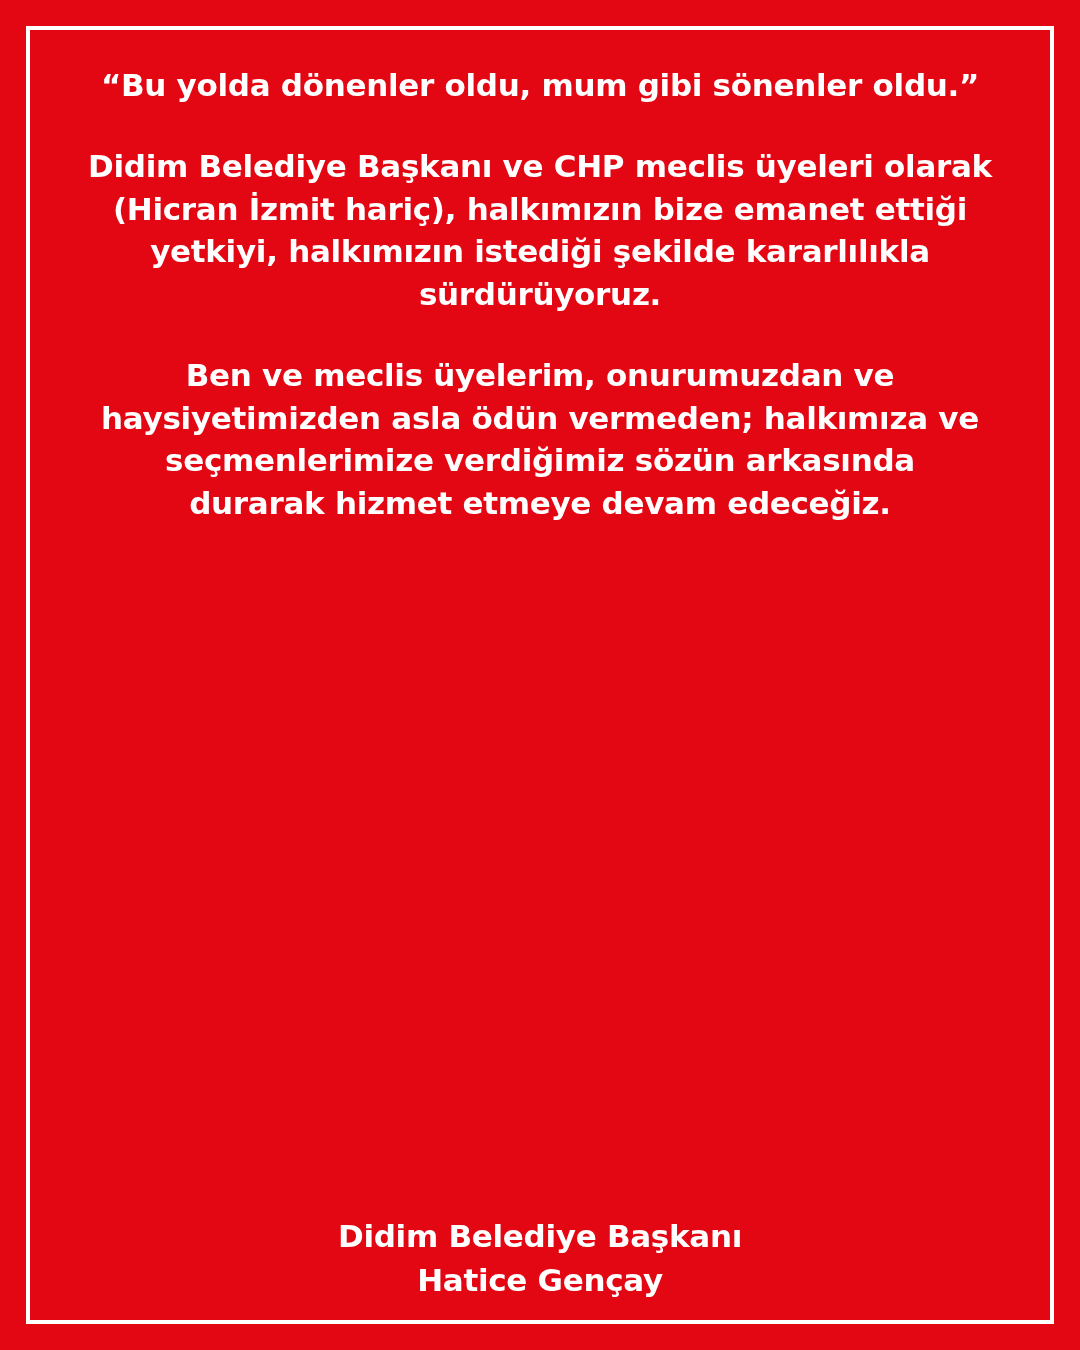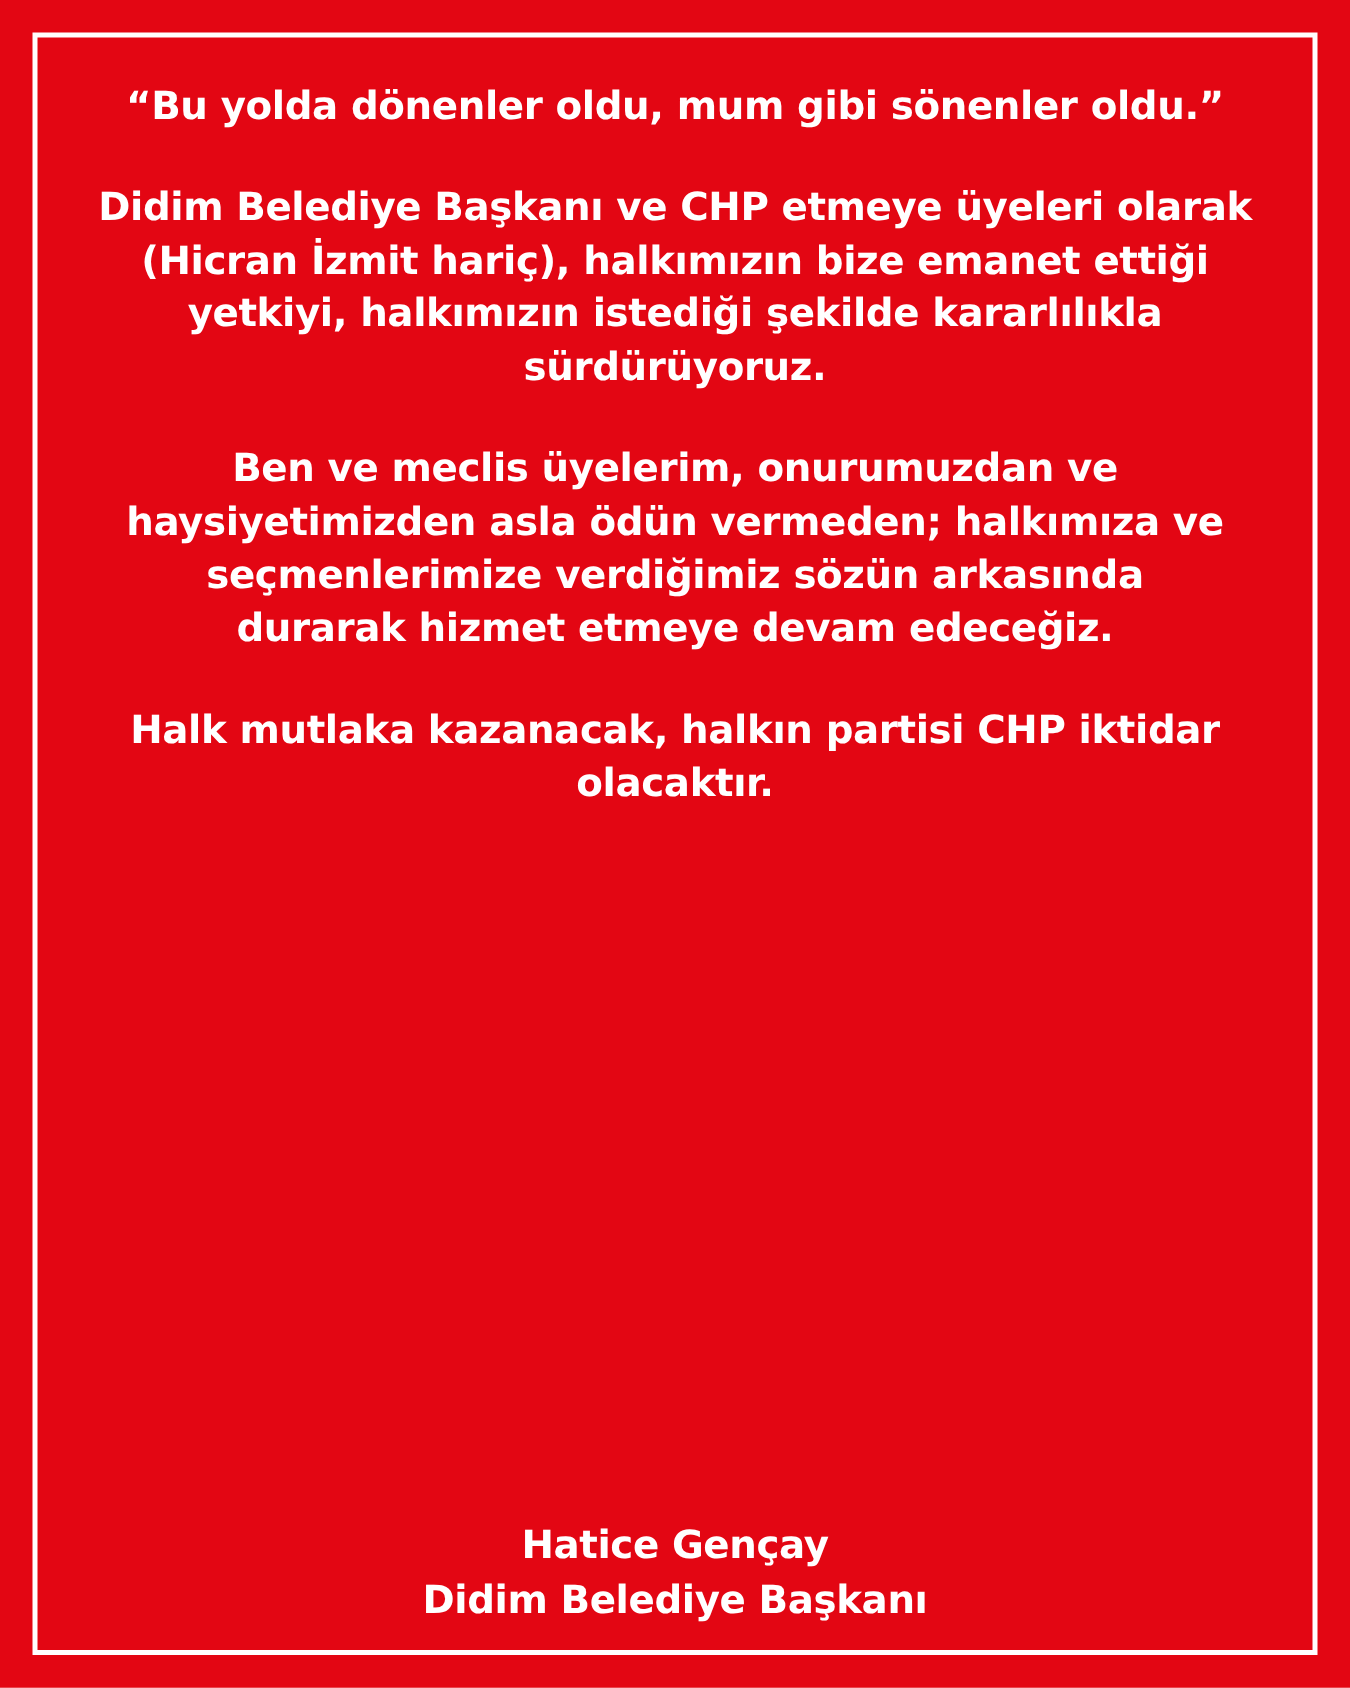--- a/index.html
+++ b/index.html
@@ -57,28 +57,26 @@
     white-space: pre-line;
   }
 </style>
 </head>
 <body>
 
 <div class="canvas">
   <div class="border-frame"></div>
   <div class="content">
     <p class="para">“Bu yolda dönenler oldu, mum gibi sönenler oldu.”</p>
-    <p class="para">Didim Belediye Başkanı ve CHP etmeye üyeleri olarak
+    <p class="para">Didim Belediye Başkanı ve CHP meclis üyeleri olarak
 (Hicran İzmit hariç), halkımızın bize emanet ettiği
 yetkiyi, halkımızın istediği şekilde kararlılıkla
 sürdürüyoruz.</p>
     <p class="para">Ben ve meclis üyelerim, onurumuzdan ve
 haysiyetimizden asla ödün vermeden; halkımıza ve
 seçmenlerimize verdiğimiz sözün arkasında
 durarak hizmet etmeye devam edeceğiz.</p>
-    <p class="para">Halk mutlaka kazanacak, halkın partisi CHP iktidar
-olacaktır.</p>
     <div class="signature">
+      <div>Didim Belediye Başkanı</div>
       <div>Hatice Gençay</div>
-      <div>Didim Belediye Başkanı</div>
     </div>
   </div>
 </div>
 
 </body></html>

